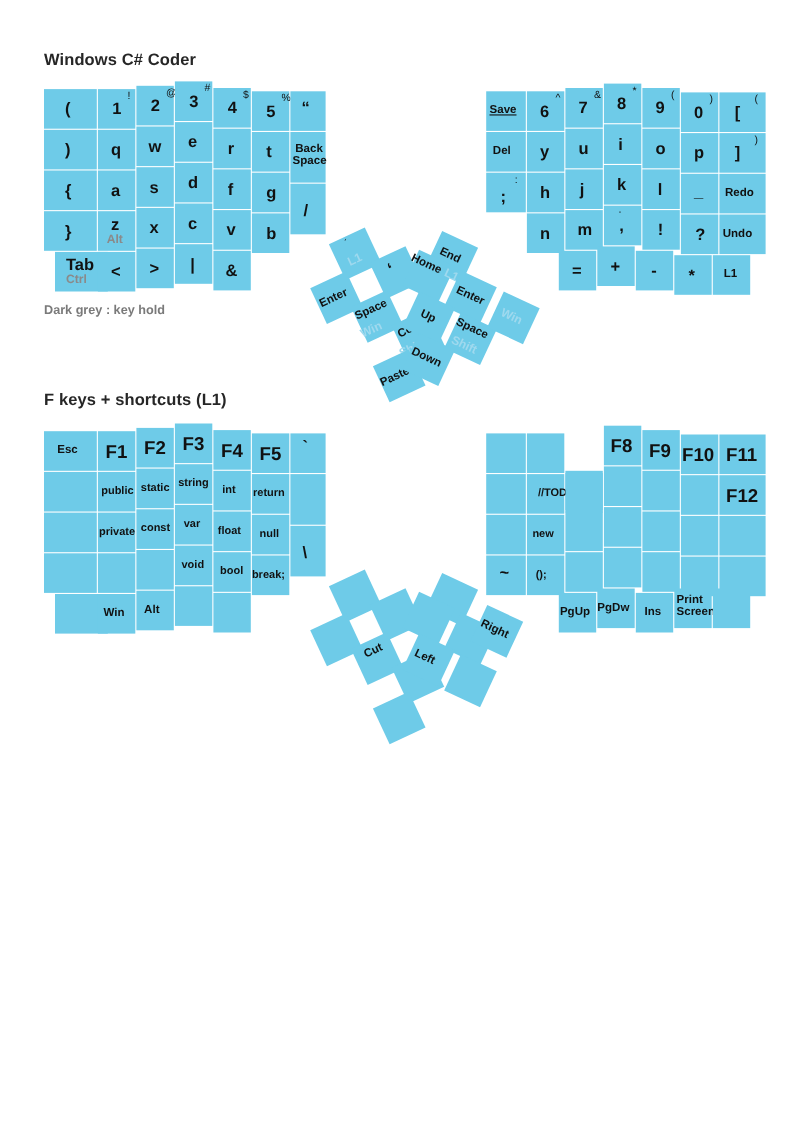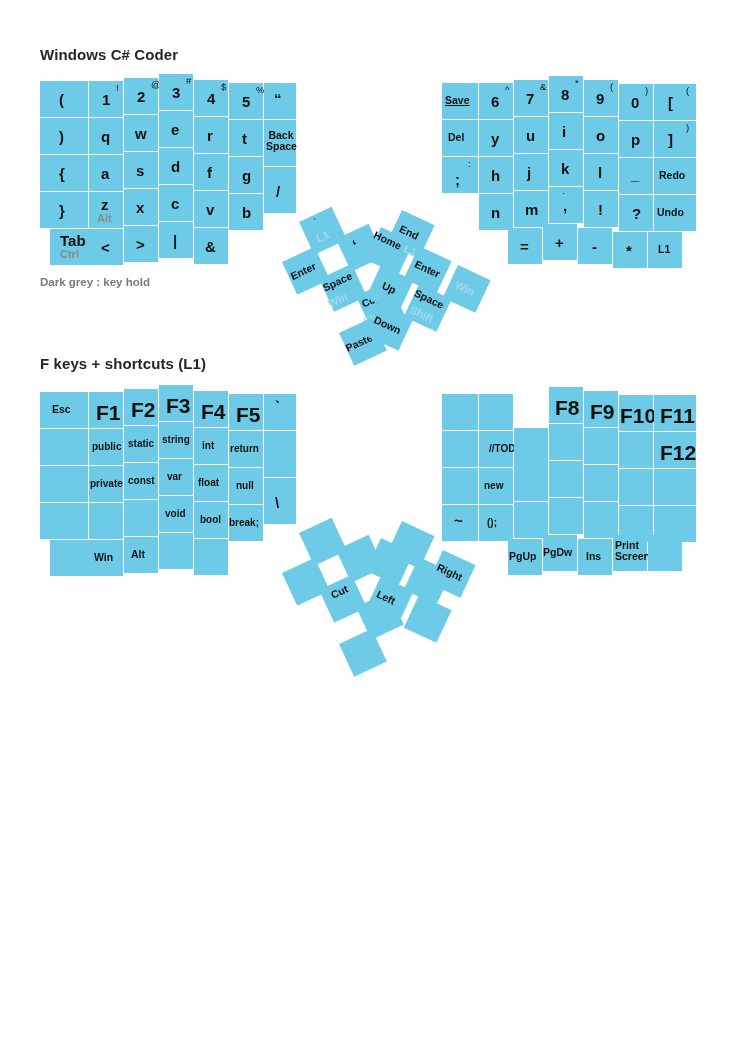--- a/index.html
+++ b/index.html
@@ -47,21 +47,21 @@
     white-space: nowrap;
     line-height: 1;
   }
   
   .lbl.main {
     font-size: 15px;
     font-weight: bold;
     color: #111111;
   }
   .lbl.big {
-    font-size: 21px;
+    font-size: 17px;
     font-weight: bold;
     color: #111111;
   }
   .lbl.small {
     font-size: 10.5px;
     font-weight: bold;
     color: #111111;
   }
   .lbl.tiny {
     font-size: 9.5px;

